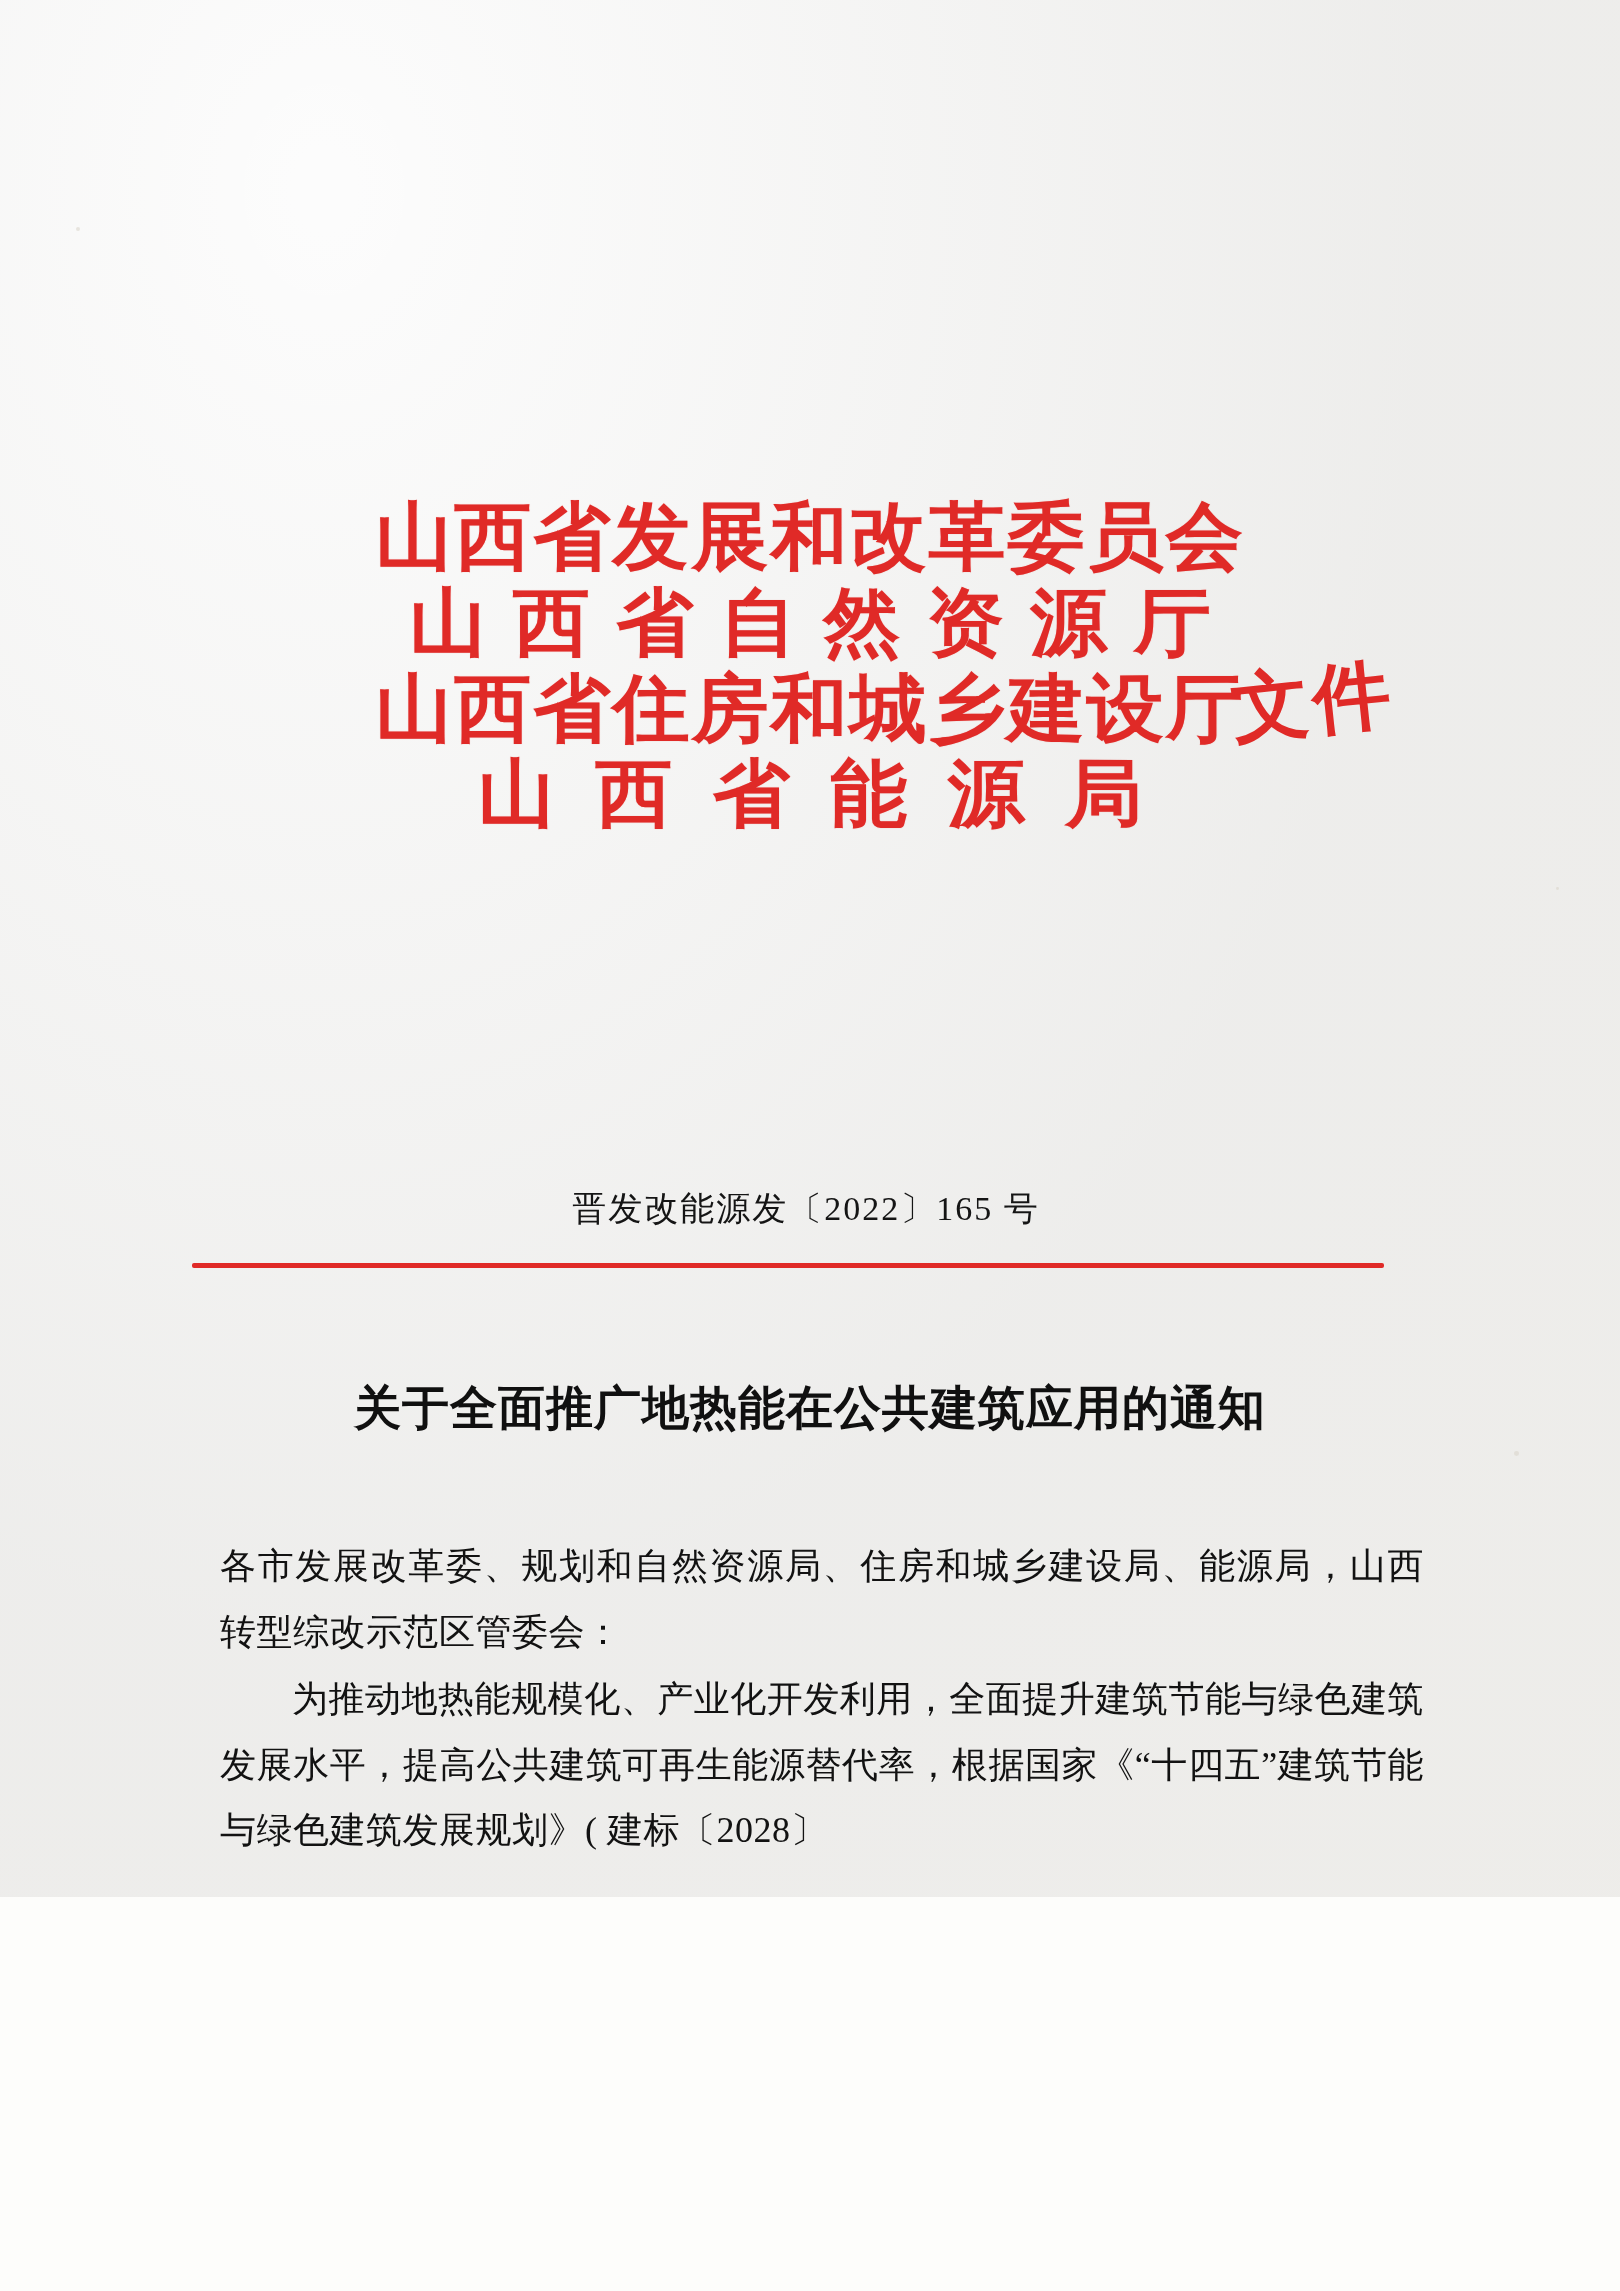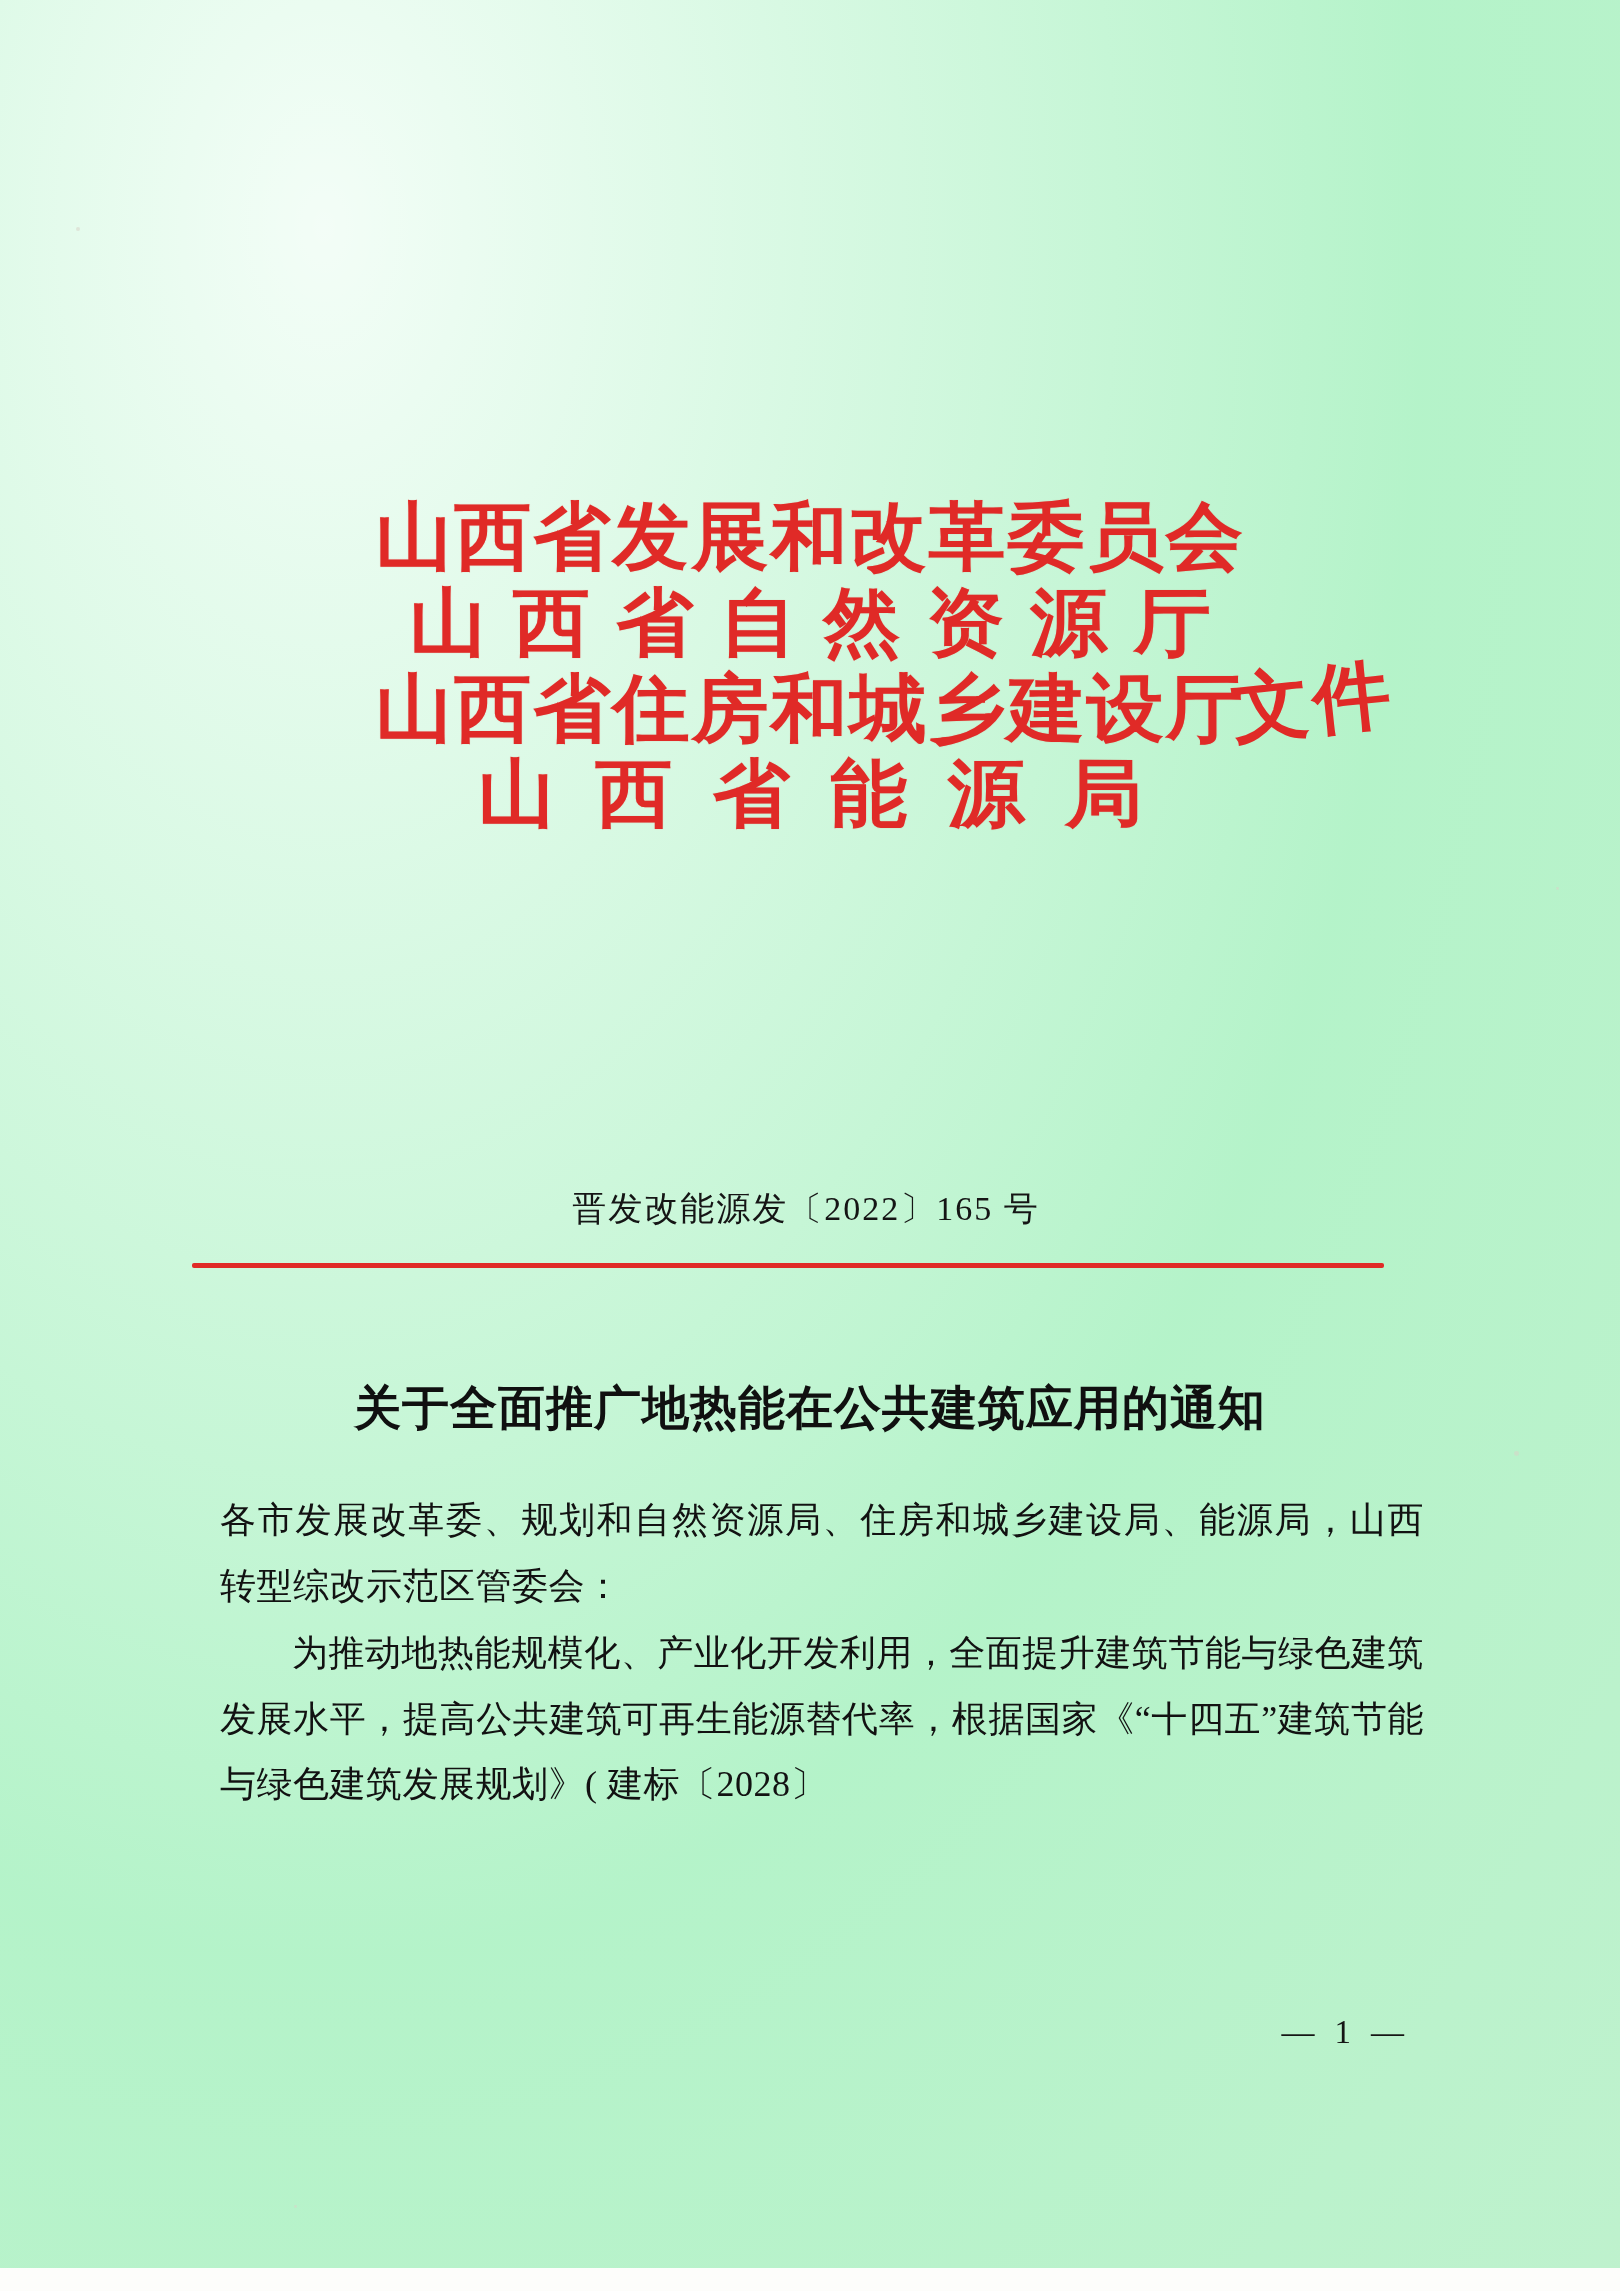--- a/index.html
+++ b/index.html
@@ -6,23 +6,23 @@
     margin: 0;
     padding: 0;
     background: #fdfdfb;
   }
   body {
     font-family: "Liberation Serif", "DejaVu Serif", serif;
   }
   .page {
     position: relative;
     width: 1620px;
-    height: 2268px;
+    height: 1897px;
     margin: 0 auto;
-    background: #86efac;
+    background: #e5e5e5;
     overflow: hidden;
   }
   
   .paper-tint {
     position: absolute;
     inset: 0;
     background:
       radial-gradient(ellipse at 20% 10%, rgba(255,255,255,0.9) 0%, rgba(250,249,245,0.4) 60%, rgba(246,244,238,0.5) 100%);
     pointer-events: none;
   }
@@ -108,21 +108,21 @@
     letter-spacing: 1px;
     color: #101010;
     font-family: "Liberation Serif", "DejaVu Serif", serif;
   }
 
   
   .body-block {
     position: absolute;
     left: 220px;
     width: 1204px;
-    top: 1488px;
+    top: 1534px;
     font-size: 36px;
     line-height: 1.82;
     color: #121212;
     letter-spacing: 0.5px;
     text-align: justify;
     font-family: "Liberation Serif", "DejaVu Serif", serif;
   }
   .para { margin: 0 0 2px 0; }
   .para.indent { text-indent: 2em; }
 

